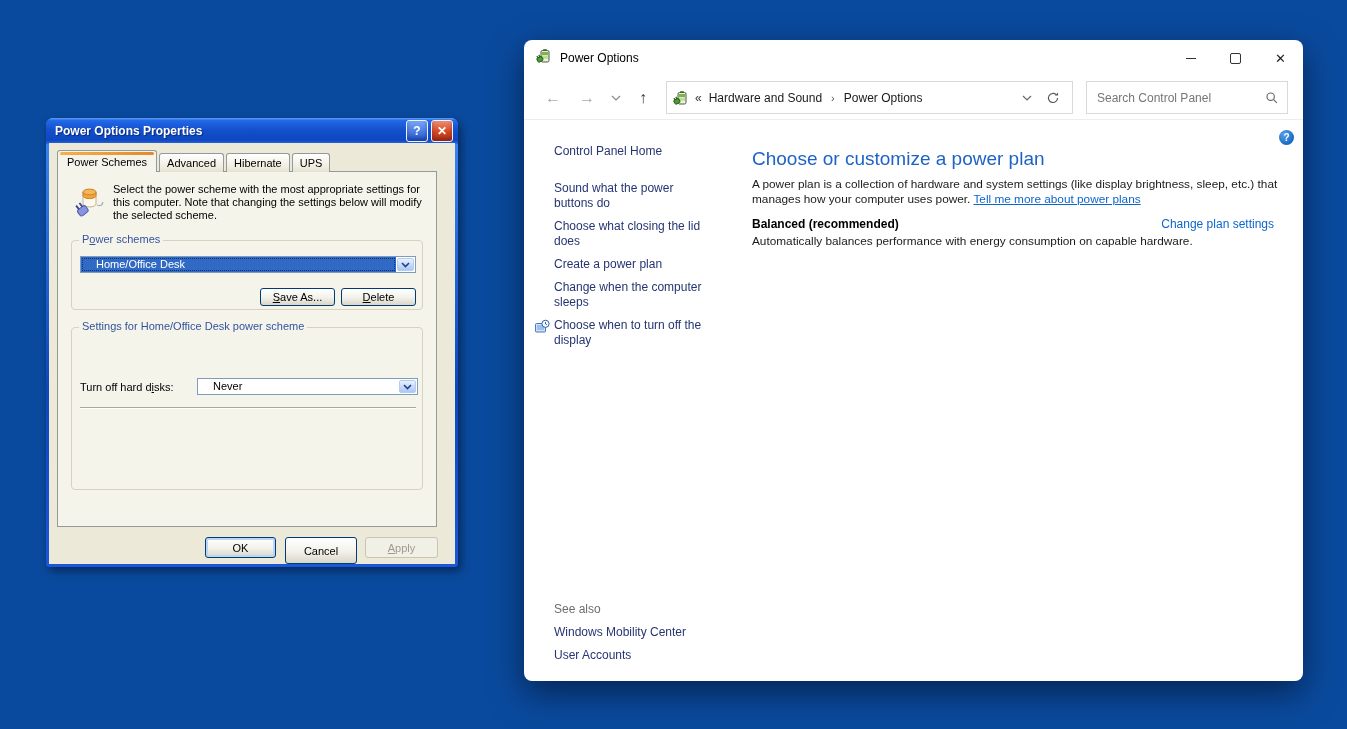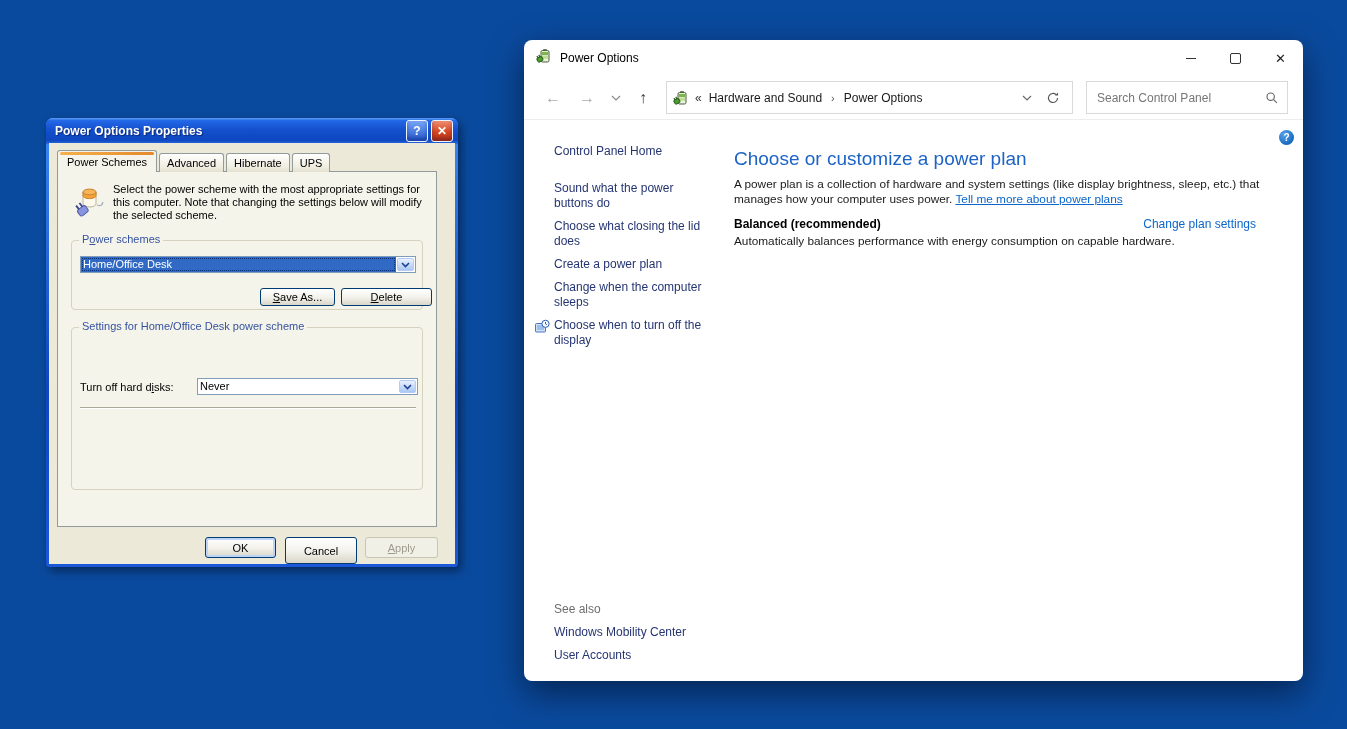--- a/index.html
+++ b/index.html
@@ -42,33 +42,33 @@
   .desc{position:absolute;left:55px;top:11px;width:314px;font-size:11px;line-height:13px;color:#000}
 
   .group{position:absolute;left:13px;width:352px;border:1px solid #d6d2bd;border-radius:4px;box-sizing:border-box}
   .group1{top:68px;height:70px}
   .group2{top:155px;height:163px}
   .gcaption{position:absolute;left:7px;top:-8px;background:#f5f4ea;padding:0 3px;font-size:11px;
       color:var(--xp-caption,#35529e);white-space:nowrap}
 
   .combo{position:absolute;display:flex;align-items:stretch;height:17px;box-sizing:border-box;
       border:1px solid #7f9db9;background:#fff;cursor:default}
-  .combo .val{flex:1;font-size:11px;line-height:14px;padding:0 2px;white-space:nowrap;overflow:hidden;color:#000}
+  .combo .val{flex:1;font-size:11px;line-height:14px;padding:0 15px;white-space:nowrap;overflow:hidden;color:#000}
   .combo .val.sel{background:var(--selection-blue,#316ac5);color:#fff;
       outline:1px dotted #0b2f74;outline-offset:-2px}
   .cbtn{width:15px;margin:1px;border-radius:2px;border:1px solid #b4ccf4;display:flex;align-items:center;
       justify-content:center;background:linear-gradient(180deg,#e9f1fe,#cdddf8 45%,#a9c8f2)}
   .combo1{left:8px;top:15px;width:336px}
   .combo2{left:125px;top:50px;width:221px}
 
   .xbtn{position:absolute;box-sizing:border-box;border:1px solid #003c74;border-radius:3px;
       font-size:11px;color:#000;display:flex;align-items:center;justify-content:center;cursor:default;
       background:linear-gradient(180deg,#ffffff,#f2f1ea 55%,#d9d6c8)}
   .saveas{left:188px;top:47px;width:75px;height:18px}
-  .delete{left:269px;top:47px;width:91px;height:18px}
+  .delete{left:269px;top:47px;width:75px;height:18px}
   .rowlabel{position:absolute;left:8px;top:53px;font-size:11px;color:#000;white-space:nowrap}
   .gsep{position:absolute;left:8px;top:79px;width:336px;border-top:1px solid #aca899;border-bottom:1px solid #fff}
 
   .okbtn{left:156px;top:394px;width:71px;height:21px;box-shadow:inset 0 0 0 2px #bcd4f6}
   .cancelbtn{left:236px;top:394px;width:72px;height:27px}
   .applybtn{left:316px;top:394px;width:73px;height:21px;color:#9d9a8e;border-color:#c9c5b6;
       background:#f1f0e7;box-shadow:none}
 
   
   .w10{position:absolute;left:524px;top:40px;width:779px;height:641px;background:#fff;
@@ -96,21 +96,21 @@
   .search input::placeholder{color:#767676;opacity:1}
 
   .sidebar{position:absolute;left:10px;top:100px;width:205px}
   .sb-row{display:flex;margin-bottom:8px}
   .sb-row.home{margin-top:4px;margin-bottom:22px}
   .sb-iconslot{width:20px;flex:none;padding-top:1px}
   .sb-label{font-size:12px;line-height:15px;color:var(--sidebar-link,#253572);width:158px;cursor:pointer}
   .sleep-ball{width:14px;height:14px;border-radius:50%;
       background:radial-gradient(circle at 32% 30%,#cfd8e2,#5a6b7e 45%,#232e3e 78%)}
 
-  .main{position:absolute;left:210px;top:100px;width:548px}
+  .main{position:absolute;left:228px;top:100px;width:548px}
   .heading{margin-top:8px;font-size:19px;line-height:22px;font-weight:400;color:var(--heading-blue,#1d63c5)}
   .intro{margin-top:7px;font-size:11.8px;line-height:15px;color:#1a1a1a}
   .intro .lnk{color:var(--link-blue,#0c66cc);text-decoration:underline;cursor:pointer}
   .sel-row{margin-top:14px;display:flex;align-items:center;font-size:12px;color:#3a3a3a}
   .sel-row .line{flex:1;height:1px;background:#d6d6d6;margin:0 14px 0 10px}
   .plan-row{margin-top:10px;display:flex;justify-content:space-between;align-items:baseline;padding-right:26px}
   .plan-name{font-size:12px;font-weight:bold;color:#000}
   .plan-link{font-size:12px;color:var(--link-blue,#0c66cc);cursor:pointer}
   .plan-desc{margin-top:3px;font-size:11.8px;color:#1a1a1a}
   .help-badge{position:absolute;top:90px;right:9px;width:15px;height:15px;border-radius:50%;color:#fff;

